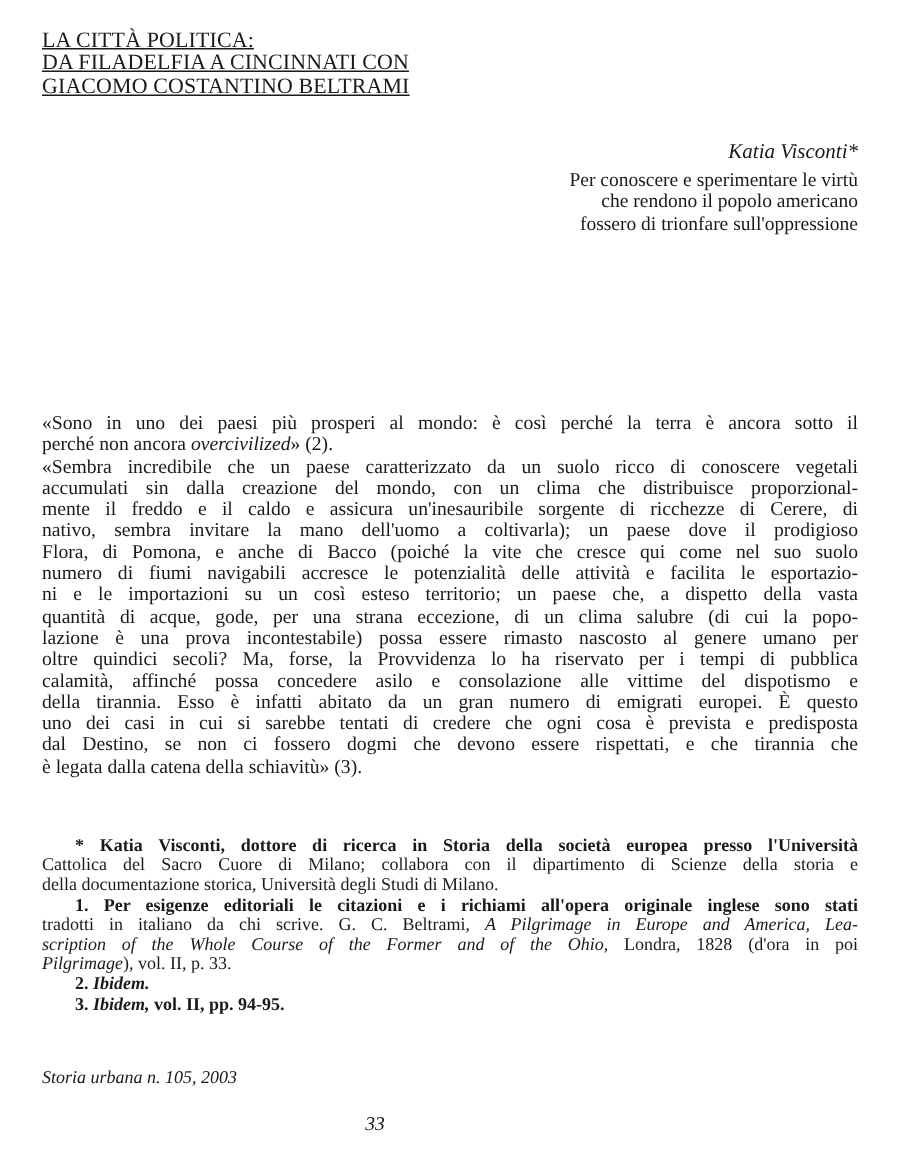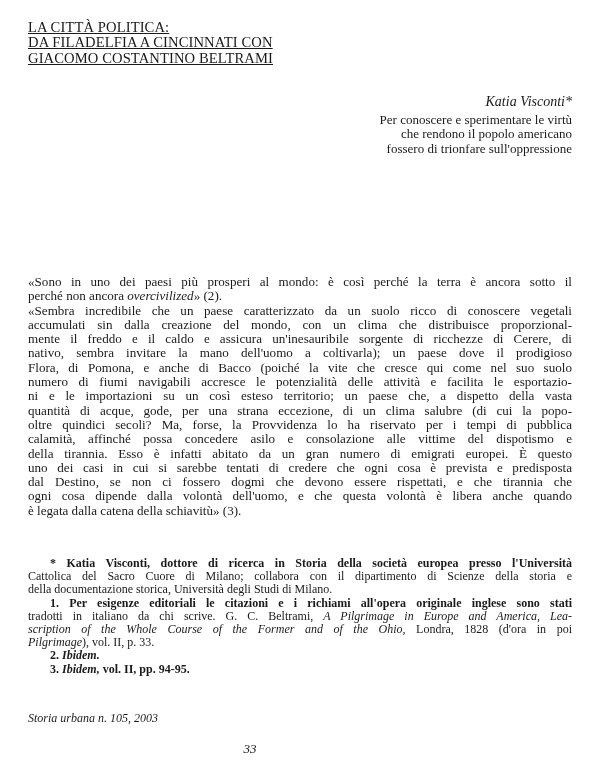--- a/index.html
+++ b/index.html
@@ -46,26 +46,26 @@
   </p>
   <p>
     <span class="line">«Sembra incredibile che un paese caratterizzato da un suolo ricco di conoscere vegetali</span>
     <span class="line">accumulati sin dalla creazione del mondo, con un clima che distribuisce proporzional-</span>
     <span class="line">mente il freddo e il caldo e assicura un'inesauribile sorgente di ricchezze di Cerere, di</span>
     <span class="line">nativo, sembra invitare la mano dell'uomo a coltivarla); un paese dove il prodigioso</span>
     <span class="line">Flora, di Pomona, e anche di Bacco (poiché la vite che cresce qui come nel suo suolo</span>
     <span class="line">numero di fiumi navigabili accresce le potenzialità delle attività e facilita le esportazio-</span>
     <span class="line">ni e le importazioni su un così esteso territorio; un paese che, a dispetto della vasta</span>
     <span class="line">quantità di acque, gode, per una strana eccezione, di un clima salubre (di cui la popo-</span>
+    <span class="line">lazione è una prova incontestabile) possa essere rimasto nascosto al genere umano per</span>
     <span class="line">oltre quindici secoli? Ma, forse, la Provvidenza lo ha riservato per i tempi di pubblica</span>
     <span class="line">calamità, affinché possa concedere asilo e consolazione alle vittime del dispotismo e</span>
     <span class="line">della tirannia. Esso è infatti abitato da un gran numero di emigrati europei. È questo</span>
     <span class="line">uno dei casi in cui si sarebbe tentati di credere che ogni cosa è prevista e predisposta</span>
     <span class="line">dal Destino, se non ci fossero dogmi che devono essere rispettati, e che tirannia che</span>
-    <span class="line">ogni cosa dipende dalla volontà dell'uomo, e che questa volontà è libera anche quando</span>
     <span class="line last">è legata dalla catena della schiavitù» (3).</span>
   </p>
 </div>
 
 <div class="footnotes">
   <div>
     <span class="fn-line indent">* Katia Visconti, dottore di ricerca in Storia della società europea presso l'Università</span>
     <span class="fn-line">Cattolica del Sacro Cuore di Milano; collabora con il dipartimento di Scienze della storia e</span>
     <span class="fn-line last">della documentazione storica, Università degli Studi di Milano.</span>
   </div>

